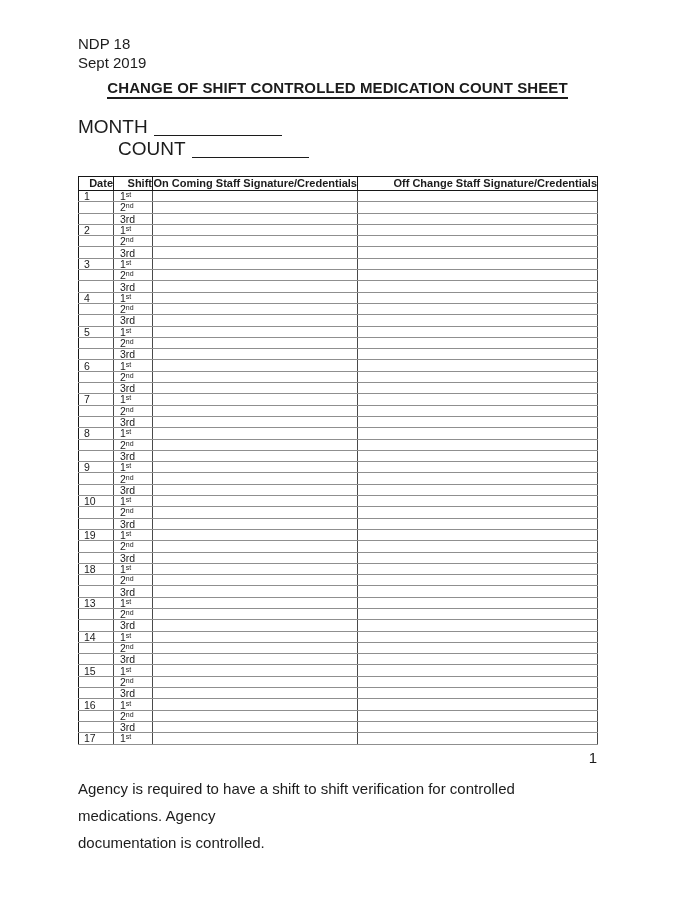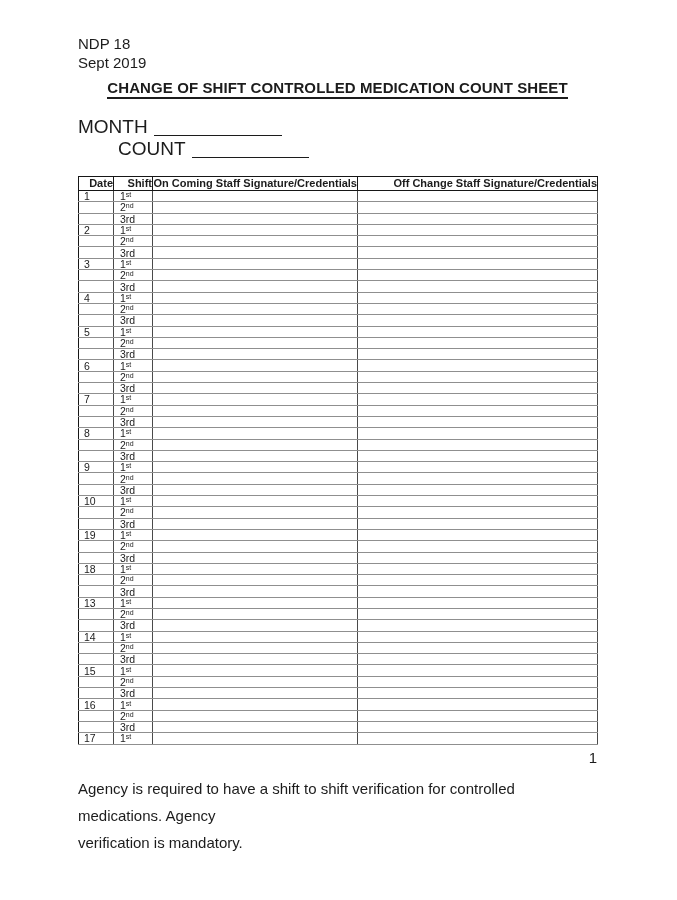--- a/index.html
+++ b/index.html
@@ -398,16 +398,16 @@
           <td class="col-on"></td>
           <td class="col-off"></td>
         </tr>
       </tbody>
   </table>
 
   <div class="page-number">1</div>
 
   <div class="footer-note">
     <div>Agency is required to have a shift to shift verification for controlled medications. Agency</div>
-    <div>verification is mandatory.</div>
+    <div>documentation is controlled.</div>
   </div>
 
 </div>
 
 </body></html>

